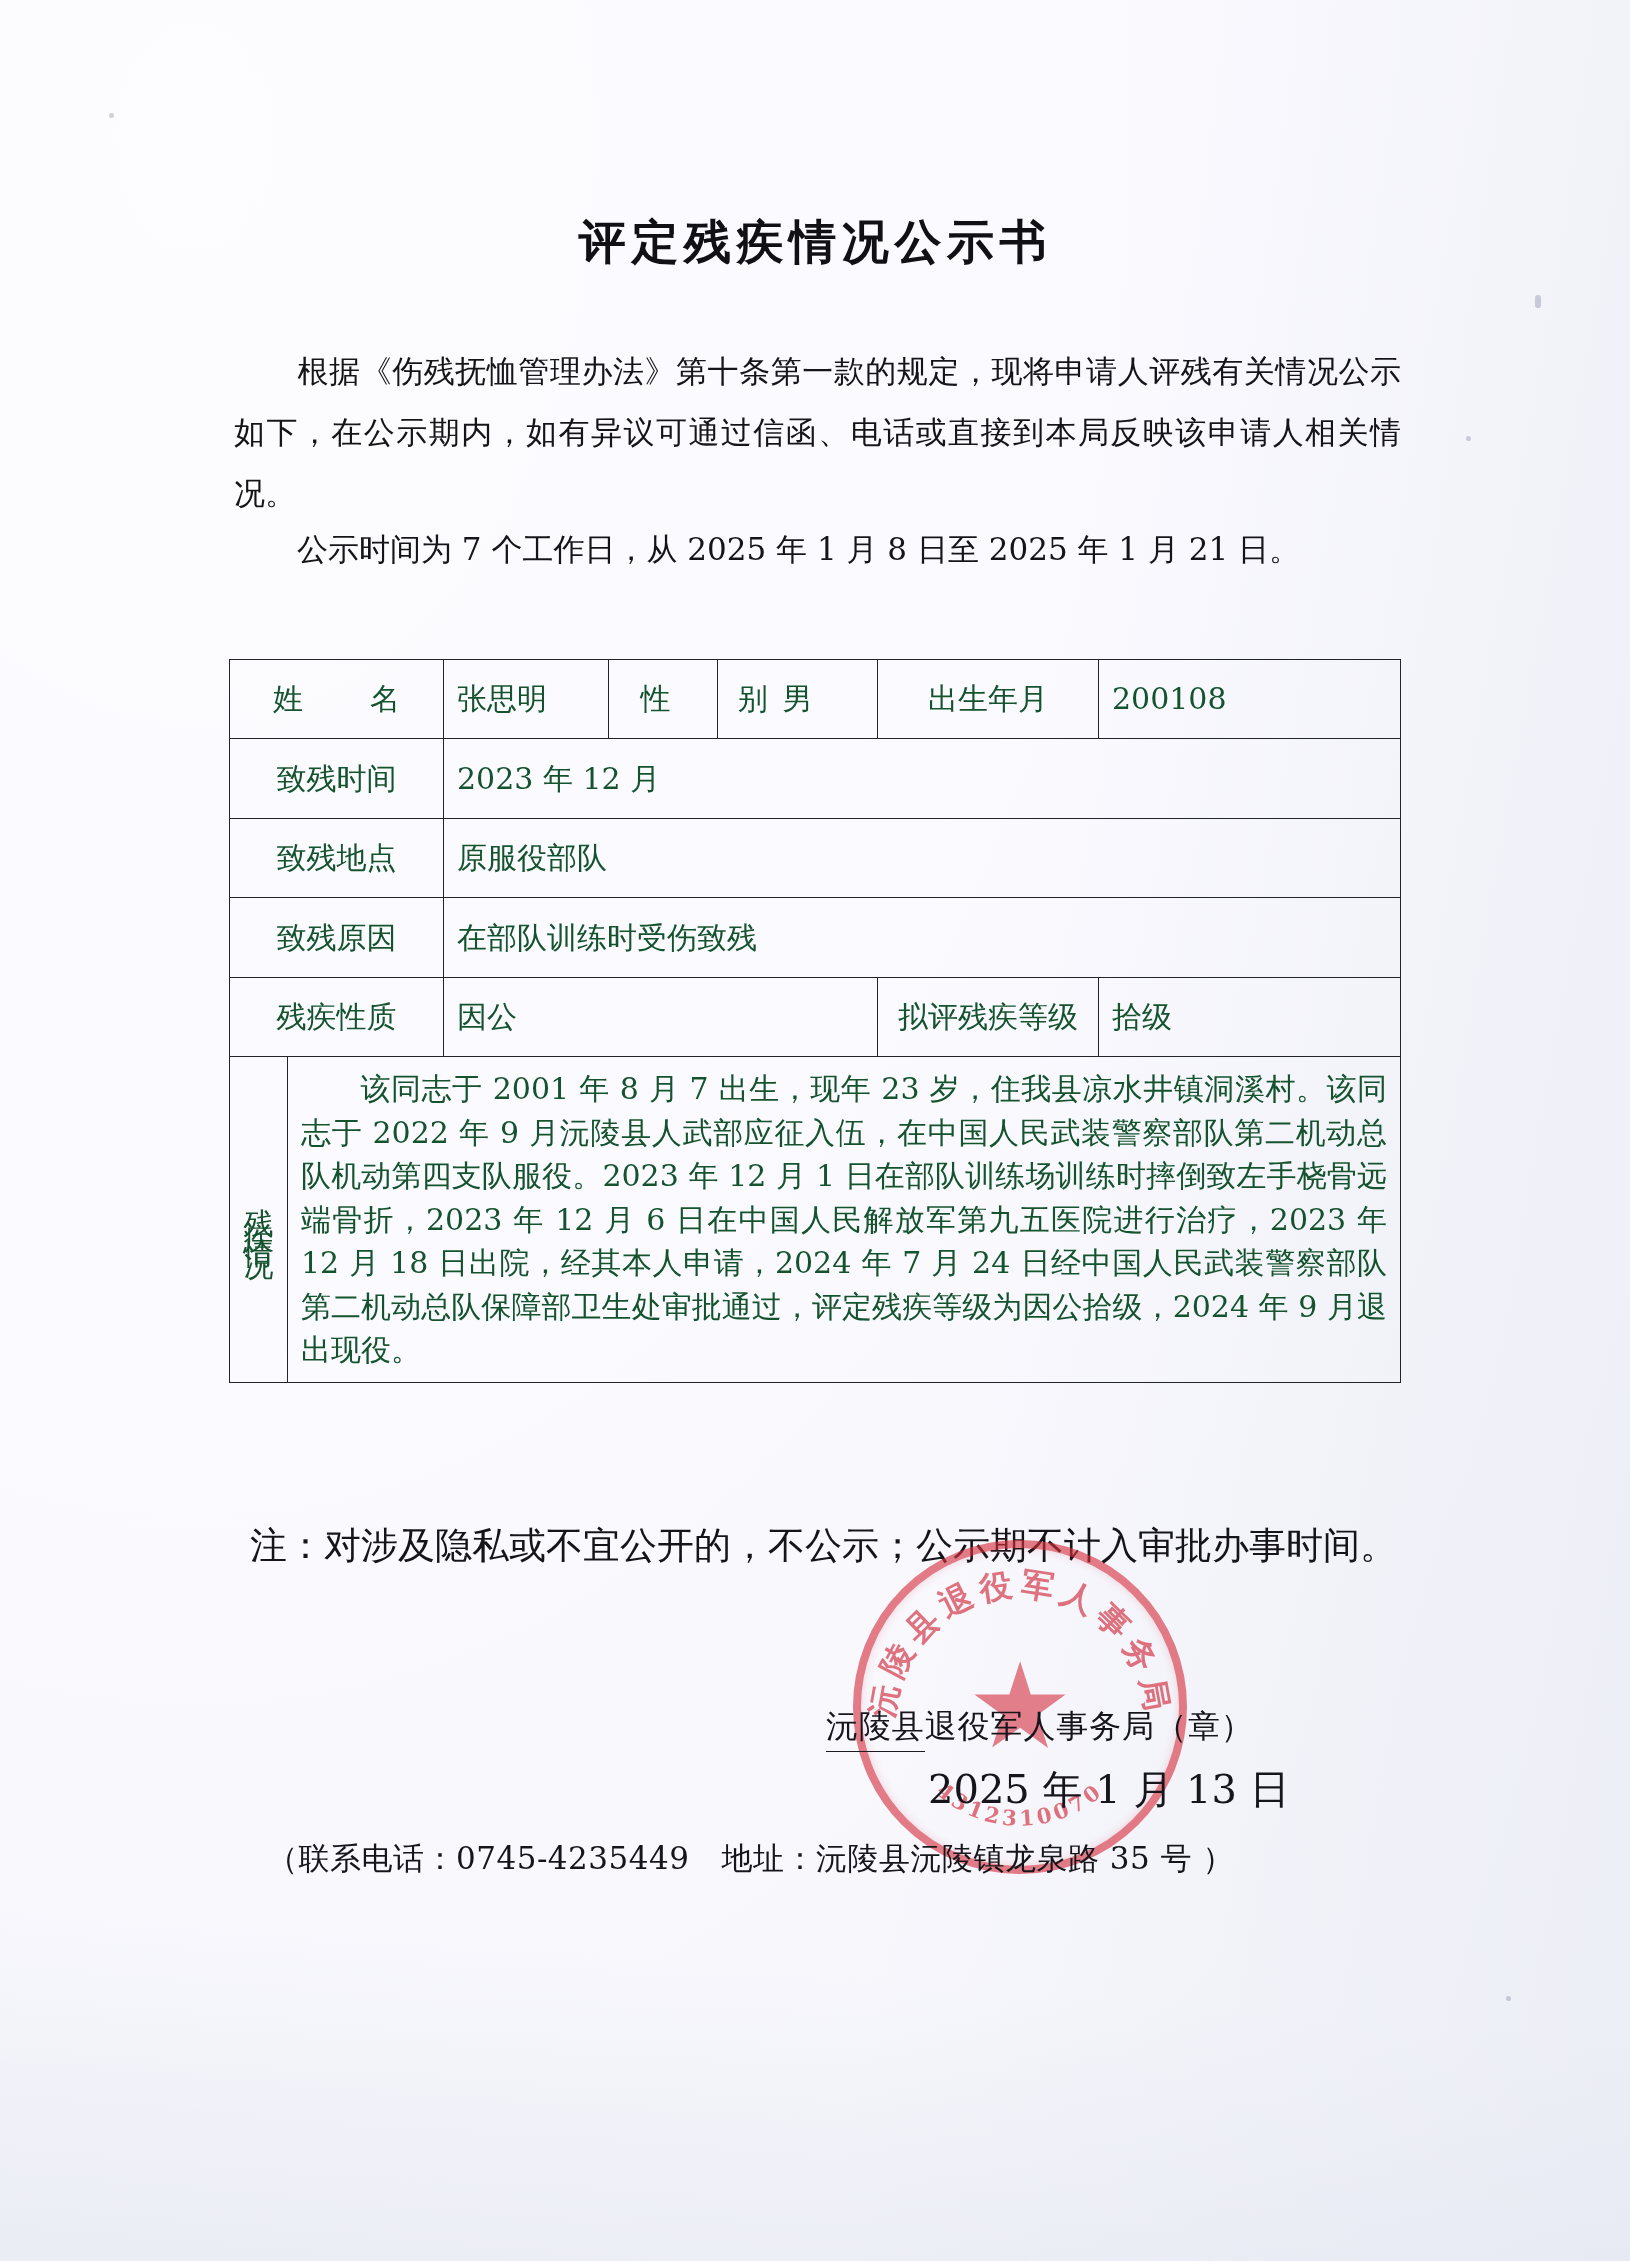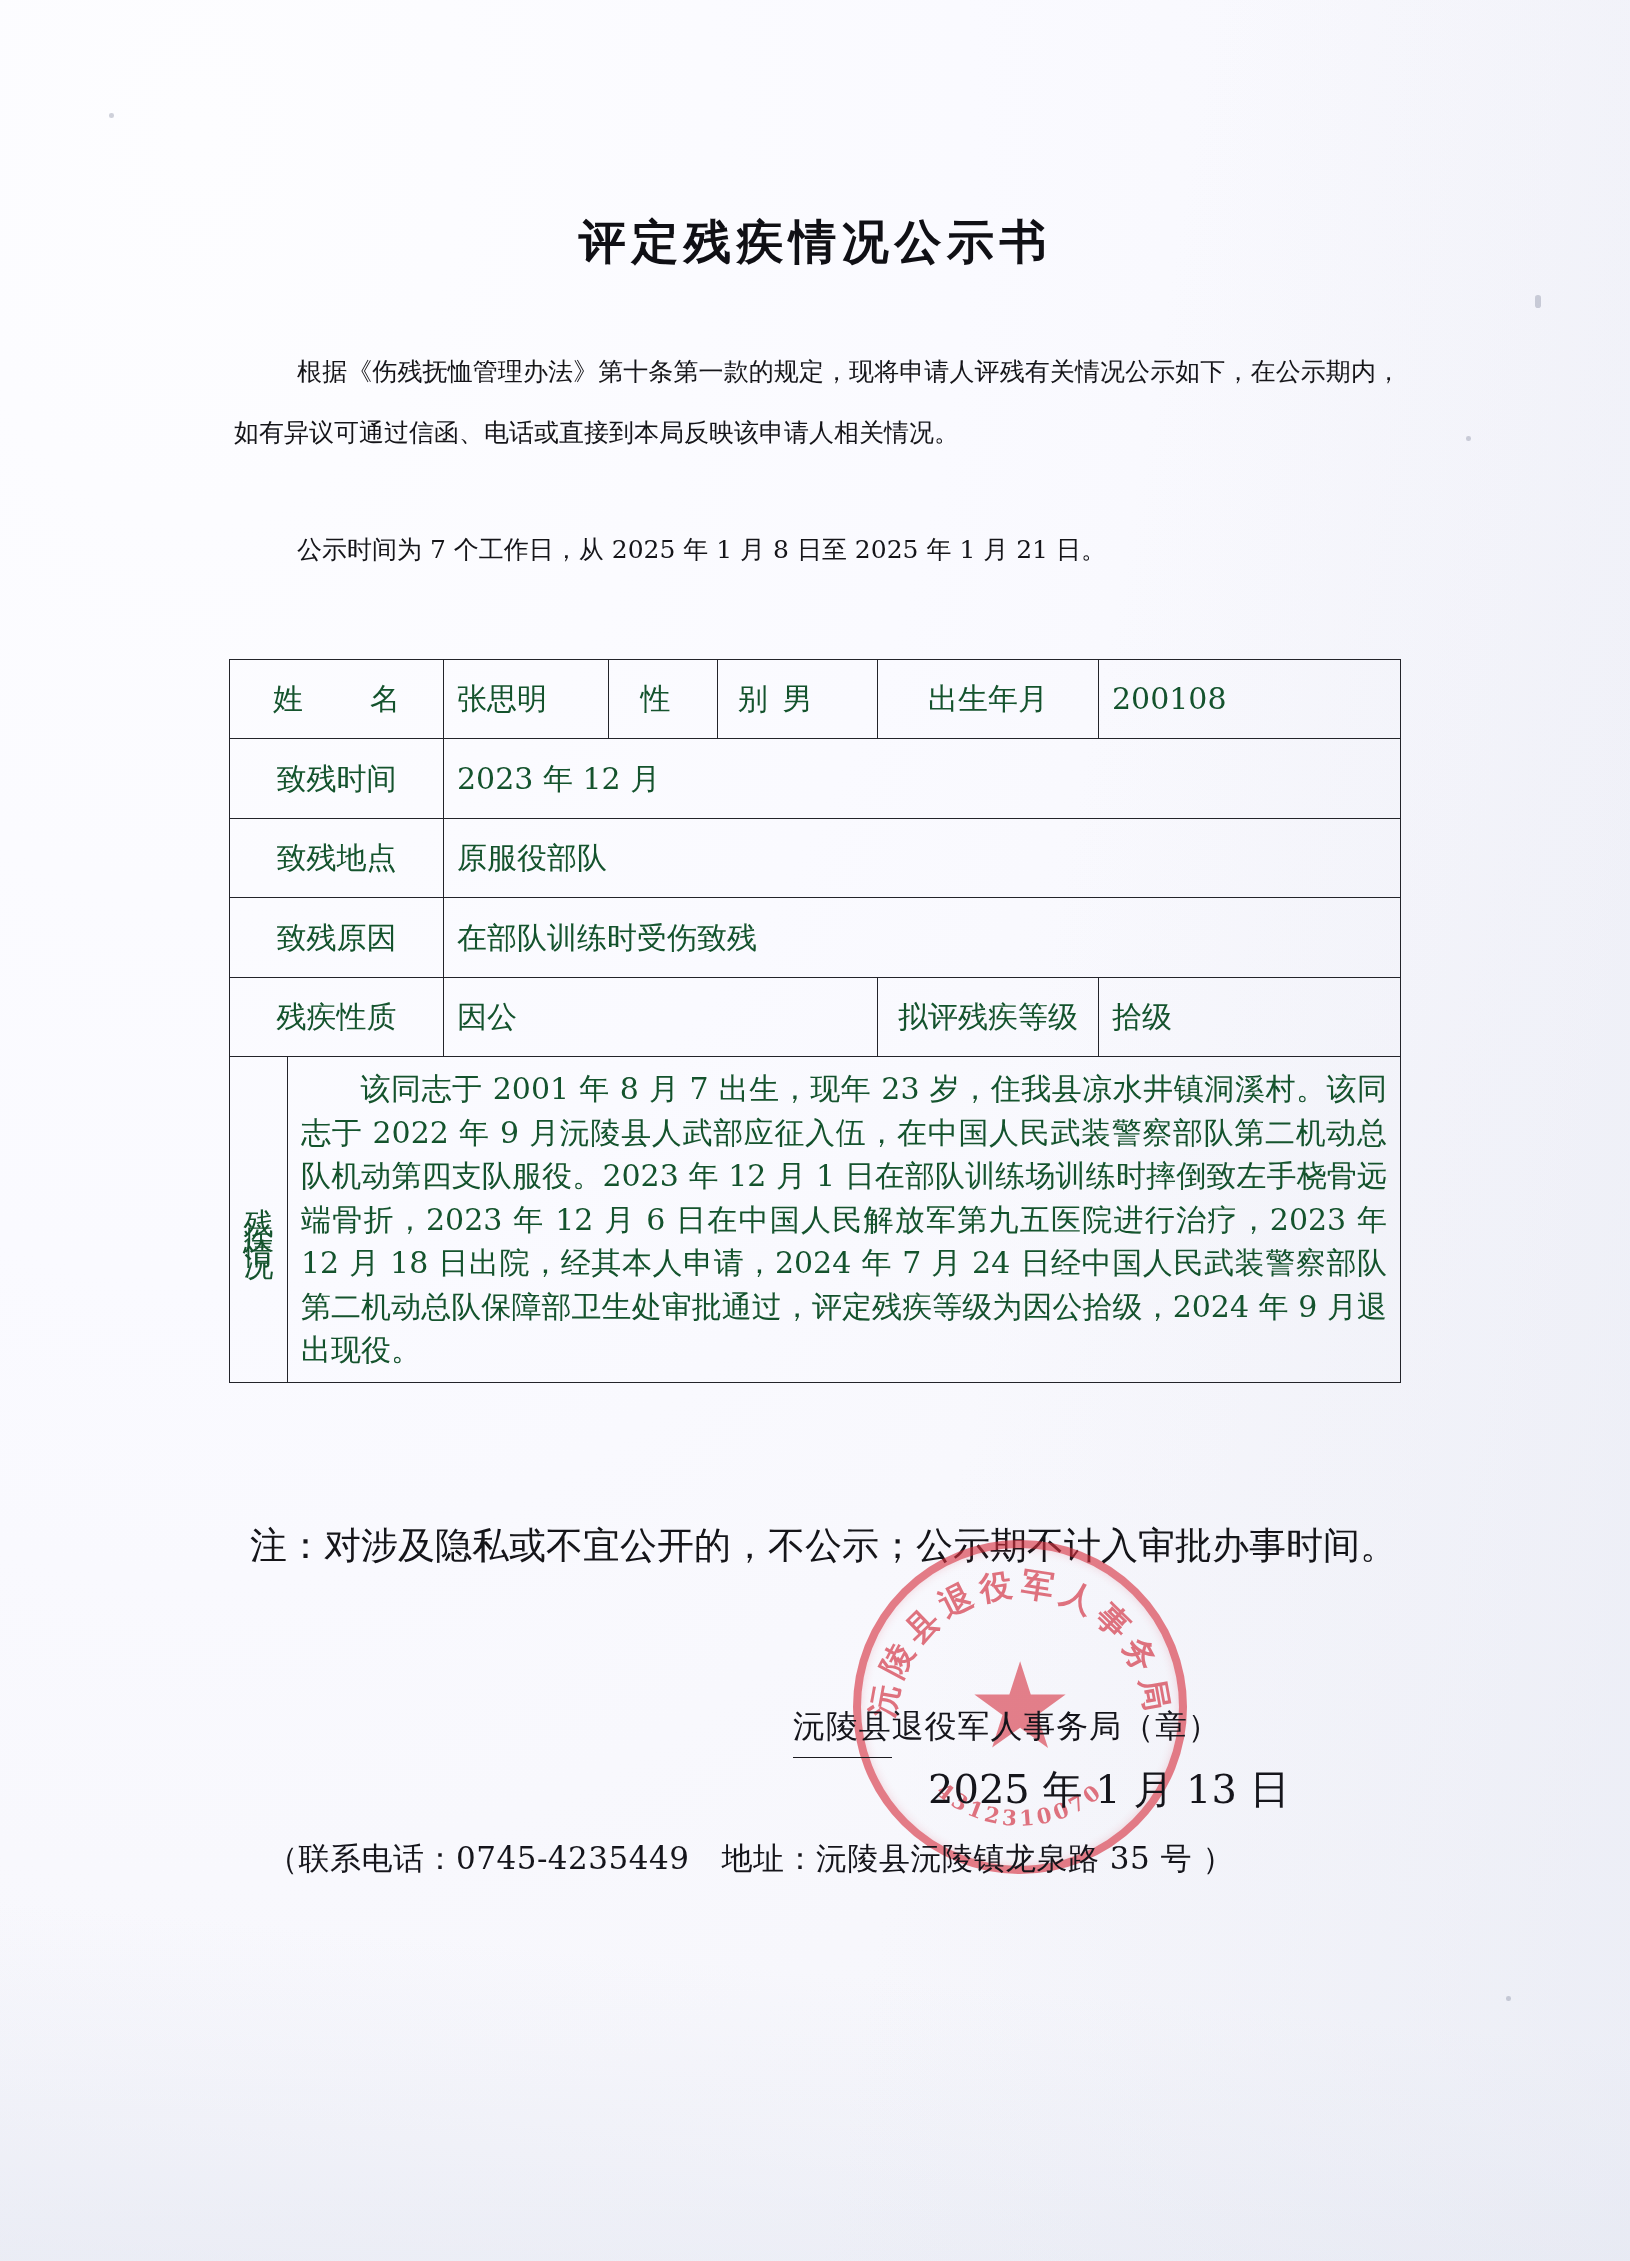--- a/index.html
+++ b/index.html
@@ -48,21 +48,21 @@
     font-weight: 700;
     letter-spacing: 5.6px;
     font-family: "DejaVu Serif", "Liberation Serif", serif;
     color: #101015;
   }
 
   .para {
     position: absolute;
     left: 234px;
     width: 1167px;
-    font-size: 25px;
+    font-size: 31px;
     line-height: 61px;
     text-align: justify;
     text-justify: inter-ideograph;
     color: #151519;
   }
   .para.p1 { top: 341px; }
   .para.p2 { top: 519px; }
   .indent { display: inline-block; width: 63px; }
 
   
@@ -140,21 +140,22 @@
   
   .sig-org {
     position: absolute;
     left: 793px;
     top: 1705px;
     font-size: 32px;
     letter-spacing: 0.9px;
   }
   .sig-org .uline {
     border-bottom: 1.9px solid #1b1b20;
-    padding-bottom: 12px;
+    padding-bottom: 6px;
+    margin-left: 33px;
   }
   .sig-date {
     position: absolute;
     left: 928px;
     top: 1762px;
     font-size: 40px;
   }
   .footer {
     position: absolute;
     left: 267px;

